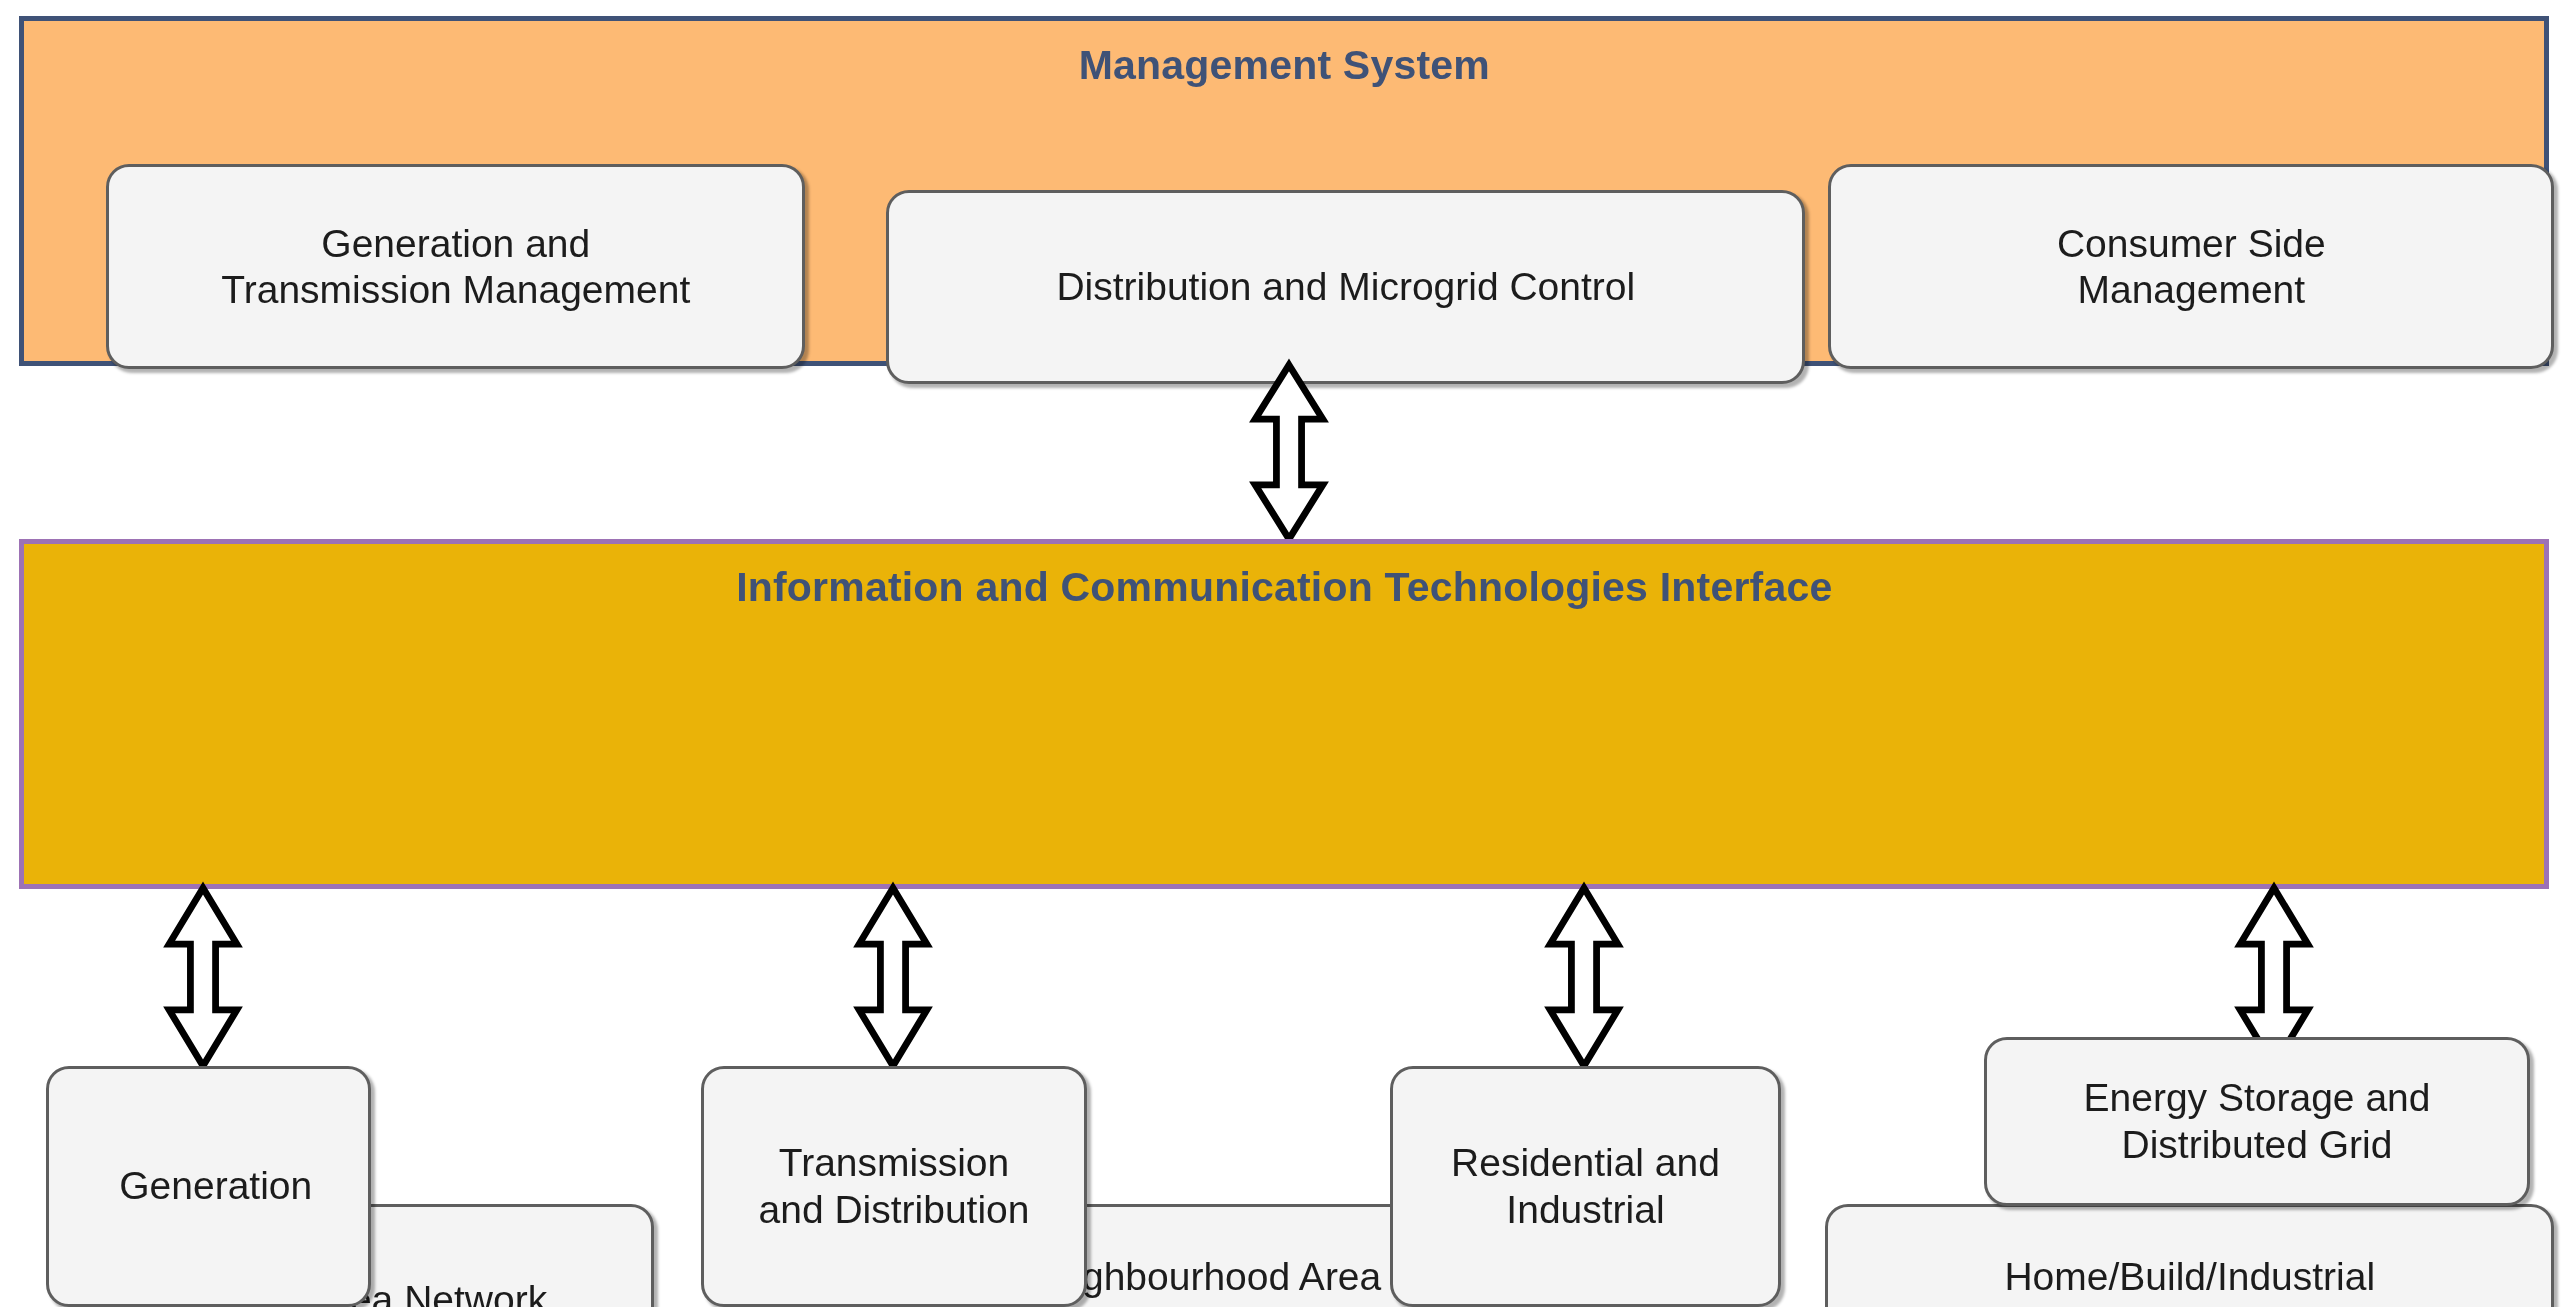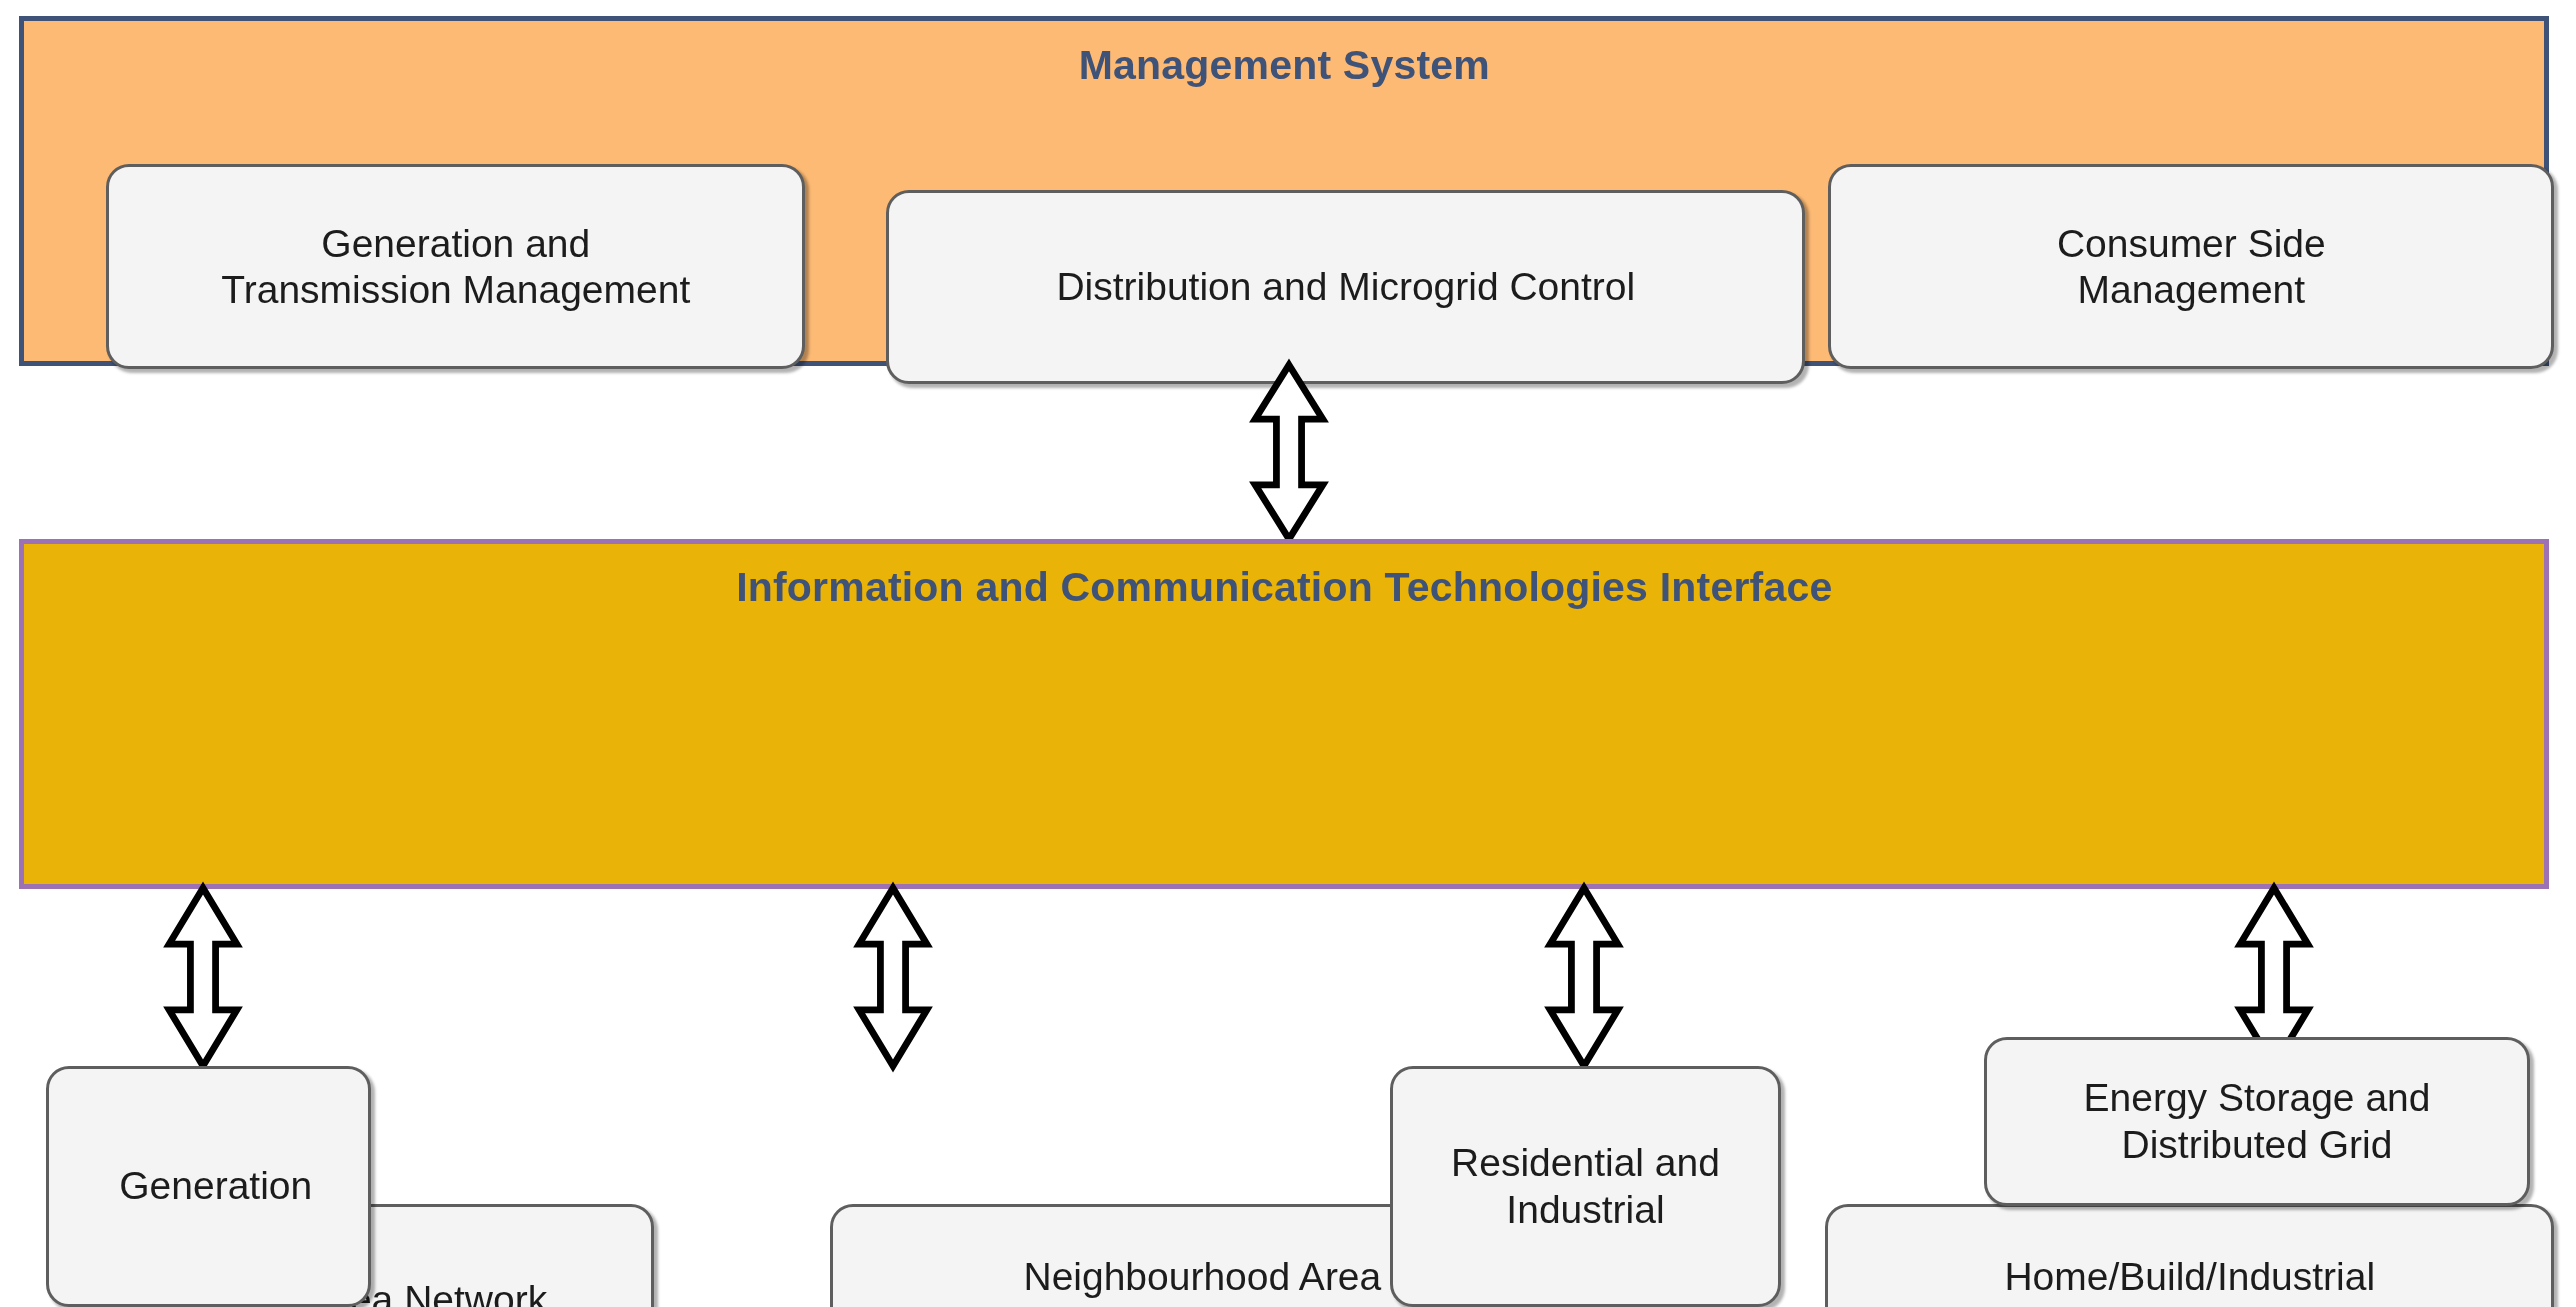--- a/index.html
+++ b/index.html
@@ -124,20 +124,24 @@
   </div>
   <div class="arrow" id="arrow-ict-3">
     <svg viewBox="0 0 70 184" width="68" height="178" aria-hidden="true">
       <polygon points="35,0 70,58 48,58 48,126 70,126 35,184 0,126 22,126 22,58 0,58" fill="#ffffff" stroke="#000000" stroke-width="7" stroke-linejoin="miter"></polygon>
     </svg>
   </div>
 
   <div class="node" id="bot-box-0">
     <span>Generation</span>
   </div>
+  <div class="node" id="bot-box-1">
+    <span>Transmission
+and Distribution</span>
+  </div>
   <div class="node" id="bot-box-2">
     <span>Residential and
 Industrial</span>
   </div>
   <div class="node" id="bot-box-3">
     <span>Energy Storage and
 Distributed Grid</span>
   </div>
 
 </div>

